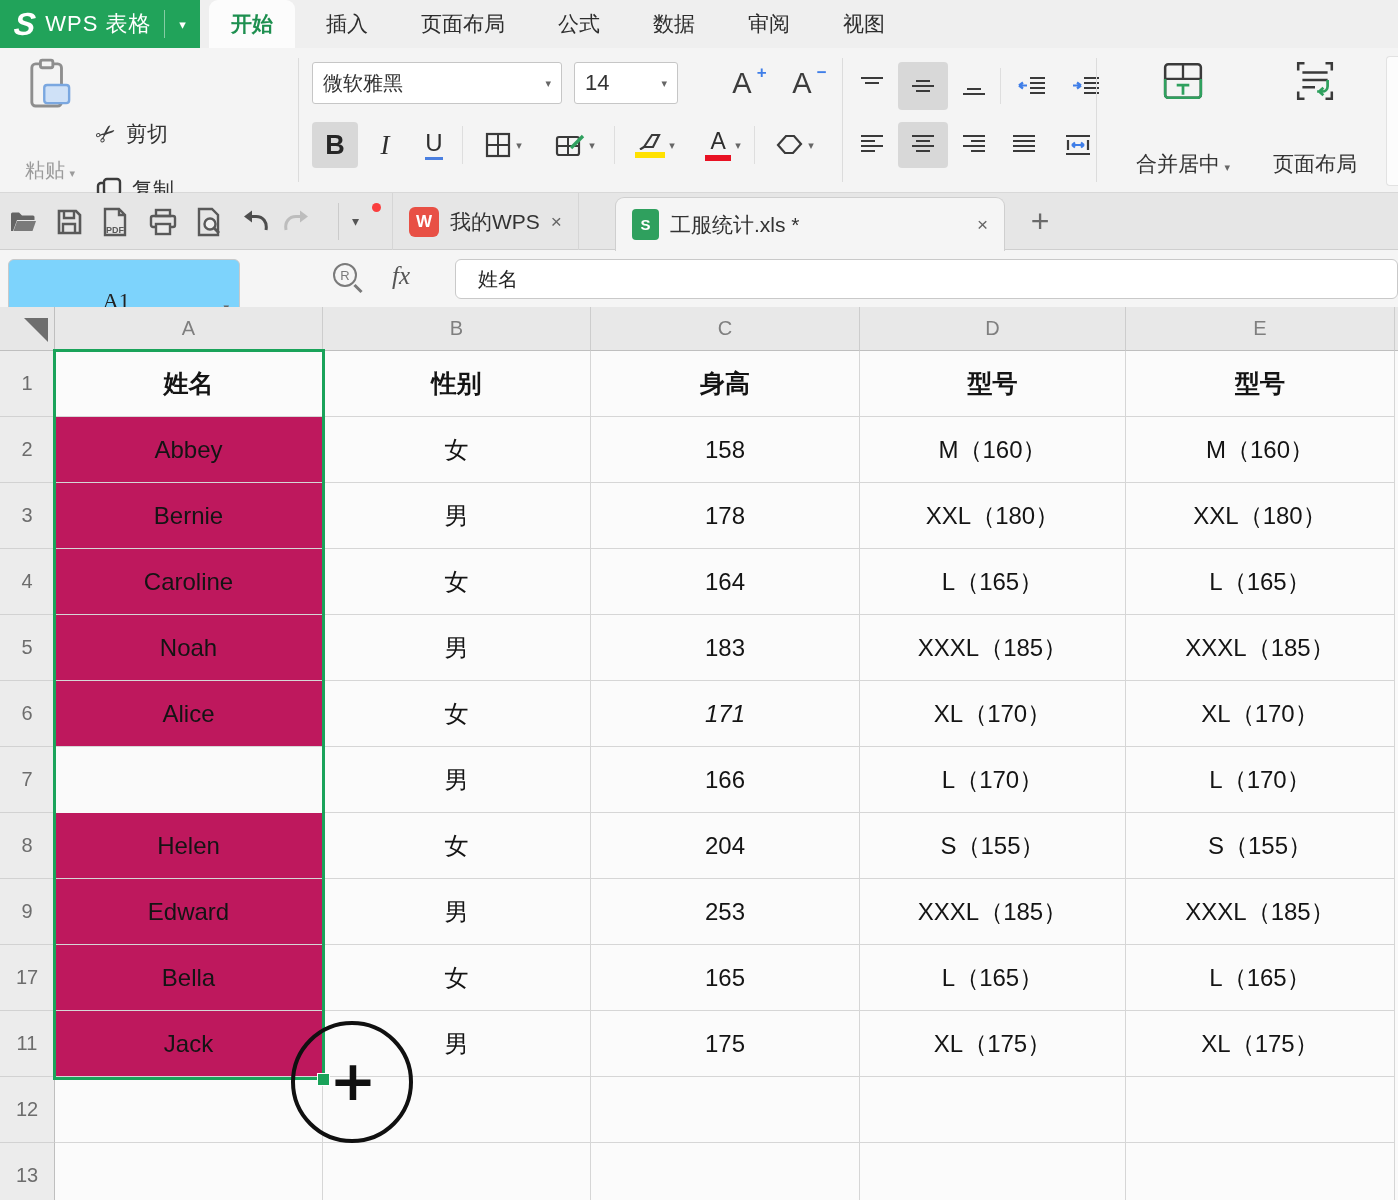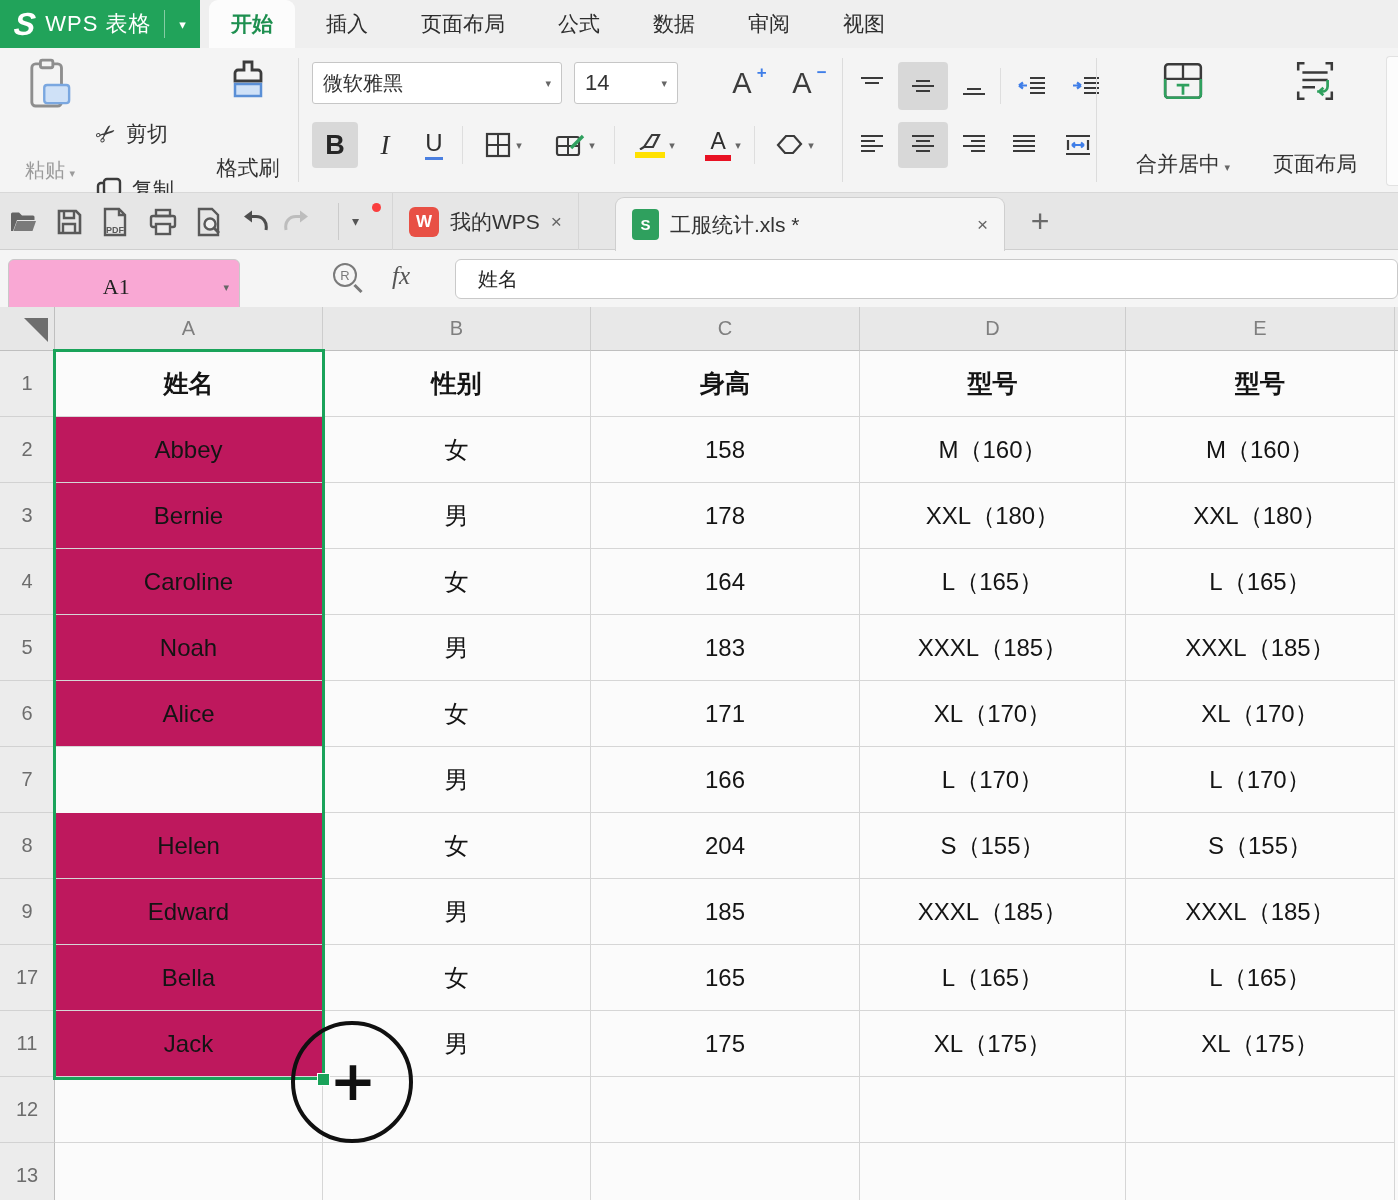--- a/index.html
+++ b/index.html
@@ -66,22 +66,22 @@
   .sicon{width:27px;height:31px;border-radius:4px;background:var(--icon_green);color:#fff;font-weight:bold;
     font-size:15px;display:flex;align-items:center;justify-content:center;}
   .doc-tab.active{top:4px;height:54px;background:#f5f5f5;border:1px solid #cfcfcf;border-bottom:none;
     border-radius:9px 9px 0 0;z-index:3;width:390px;}
   .doc-tab.active .lab{flex:1 1 auto;}
   .newtab{position:absolute;left:1020px;top:8px;width:40px;height:40px;font-size:32px;color:#6a6a6a;
     display:flex;align-items:center;justify-content:center;}
 
   
   .fbar{position:absolute;left:0;top:250px;width:1398px;height:57px;background:#f5f5f5;}
-  .namebox{position:absolute;left:8px;top:9px;width:232px;height:56px;background:#f9a8d4;border:1px solid #c9c9c9;
-    border-radius:6px;display:flex;align-items:center;font-family:"Liberation Serif",serif;font-size:22px;color:#222;}
+  .namebox{position:absolute;left:8px;top:9px;width:232px;height:56px;background:#7dd3fc;border:1px solid #c9c9c9;
+    border-radius:6px;display:flex;align-items:flex-end;font-family:"Liberation Serif",serif;font-size:22px;color:#222;}
   .namebox .val{flex:1;text-align:center;}
   .namebox .caret{margin-right:10px;}
   .findwrap{position:absolute;left:333px;top:13px;width:30px;height:30px;}
   .ring{position:absolute;left:0;top:0;width:24px;height:24px;border:2px solid #7a7a7a;border-radius:50%;
     display:flex;align-items:center;justify-content:center;font-size:13px;color:#7a7a7a;}
   .findwrap::after{content:"";position:absolute;width:10px;height:3px;background:#7a7a7a;
     transform:rotate(45deg);left:20px;top:24px;}
   .fxbtn{position:absolute;left:392px;top:12px;font-family:"Liberation Serif",serif;font-style:italic;
     font-size:25px;color:#555;}
   .forminput{position:absolute;left:455px;top:9px;width:943px;height:40px;background:#fff;
@@ -150,27 +150,20 @@
     <div class="small-btn" style="left:96px;top:70px;height:36px;top:68px;">
       <span class="scissors">✂</span>
       <span class="lbl-dark">剪切</span>
     </div>
     <div class="small-btn" style="left:96px;top:124px;height:36px;">
       <svg width="26" height="26" viewBox="0 0 26 26">
         <rect x="8" y="2" width="16" height="16" rx="3" fill="none" stroke="#3c3c3c" stroke-width="2.4"></rect>
         <path d="M18 18 v3 a3 3 0 0 1 -3 3 H5 a3 3 0 0 1 -3 -3 V9 a3 3 0 0 1 3 -3 h3" fill="none" stroke="#3c3c3c" stroke-width="2.4"></path>
       </svg>
       <span class="lbl-dark">复制</span>
-    </div>
-    <div class="big-btn" style="left:204px;top:10px;width:88px;height:124px;">
-      <svg width="46" height="44" viewBox="0 0 46 42">
-        <path d="M19 3 h8 v8 h6 a3 3 0 0 1 3 3 v8 H10 v-8 a3 3 0 0 1 3 -3 h6 z" fill="none" stroke="#3c3c3c" stroke-width="2.8"></path>
-        <rect x="10" y="25" width="26" height="12" fill="#cfe1f7" stroke="#5a8fd6" stroke-width="2.5"></rect>
-      </svg>
-      <span class="lbl-dark">格式刷</span>
     </div>
 
     <div class="vsep" style="left:298px;"></div>
 
     <div class="box-input" style="left:312px;top:14px;width:250px;">
       <span>微软雅黑</span>
       <span class="caret">▾</span>
     </div>
     <div class="box-input" style="left:574px;top:14px;width:104px;font-size:22px;">
       <span>14</span>
@@ -452,35 +445,35 @@
       <div class="cell" style="left: 591px; width: 269px; top: 242px;">164</div>
       <div class="cell" style="left: 860px; width: 266px; top: 242px;">L（165）</div>
       <div class="cell" style="left: 1126px; width: 269px; top: 242px;">L（165）</div>
       <div class="cell sel" style="left: 55px; width: 268px; top: 308px;">Noah</div>
       <div class="cell" style="left: 323px; width: 268px; top: 308px;">男</div>
       <div class="cell" style="left: 591px; width: 269px; top: 308px;">183</div>
       <div class="cell" style="left: 860px; width: 266px; top: 308px;">XXXL（185）</div>
       <div class="cell" style="left: 1126px; width: 269px; top: 308px;">XXXL（185）</div>
       <div class="cell sel" style="left: 55px; width: 268px; top: 374px;">Alice</div>
       <div class="cell" style="left: 323px; width: 268px; top: 374px;">女</div>
-      <div class="cell" style="left: 591px; width: 269px; top: 374px;">171</div>
+      <div class="cell" style="left: 591px; width: 269px; top: 374px; font-style: italic;">171</div>
       <div class="cell" style="left: 860px; width: 266px; top: 374px;">XL（170）</div>
       <div class="cell" style="left: 1126px; width: 269px; top: 374px;">XL（170）</div>
       <div class="cell" style="left: 323px; width: 268px; top: 440px;">男</div>
       <div class="cell" style="left: 591px; width: 269px; top: 440px;">166</div>
       <div class="cell" style="left: 860px; width: 266px; top: 440px;">L（170）</div>
       <div class="cell" style="left: 1126px; width: 269px; top: 440px;">L（170）</div>
       <div class="cell sel" style="left: 55px; width: 268px; top: 506px;">Helen</div>
       <div class="cell" style="left: 323px; width: 268px; top: 506px;">女</div>
       <div class="cell" style="left: 591px; width: 269px; top: 506px;">204</div>
       <div class="cell" style="left: 860px; width: 266px; top: 506px;">S（155）</div>
       <div class="cell" style="left: 1126px; width: 269px; top: 506px;">S（155）</div>
       <div class="cell sel" style="left: 55px; width: 268px; top: 572px;">Edward</div>
       <div class="cell" style="left: 323px; width: 268px; top: 572px;">男</div>
-      <div class="cell" style="left: 591px; width: 269px; top: 572px;">185</div>
+      <div class="cell" style="left: 591px; width: 269px; top: 572px;">253</div>
       <div class="cell" style="left: 860px; width: 266px; top: 572px;">XXXL（185）</div>
       <div class="cell" style="left: 1126px; width: 269px; top: 572px;">XXXL（185）</div>
       <div class="cell sel" style="left: 55px; width: 268px; top: 638px;">Bella</div>
       <div class="cell" style="left: 323px; width: 268px; top: 638px;">女</div>
       <div class="cell" style="left: 591px; width: 269px; top: 638px;">165</div>
       <div class="cell" style="left: 860px; width: 266px; top: 638px;">L（165）</div>
       <div class="cell" style="left: 1126px; width: 269px; top: 638px;">L（165）</div>
       <div class="cell sel" style="left: 55px; width: 268px; top: 704px;">Jack</div>
       <div class="cell" style="left: 323px; width: 268px; top: 704px;">男</div>
       <div class="cell" style="left: 591px; width: 269px; top: 704px;">175</div>

